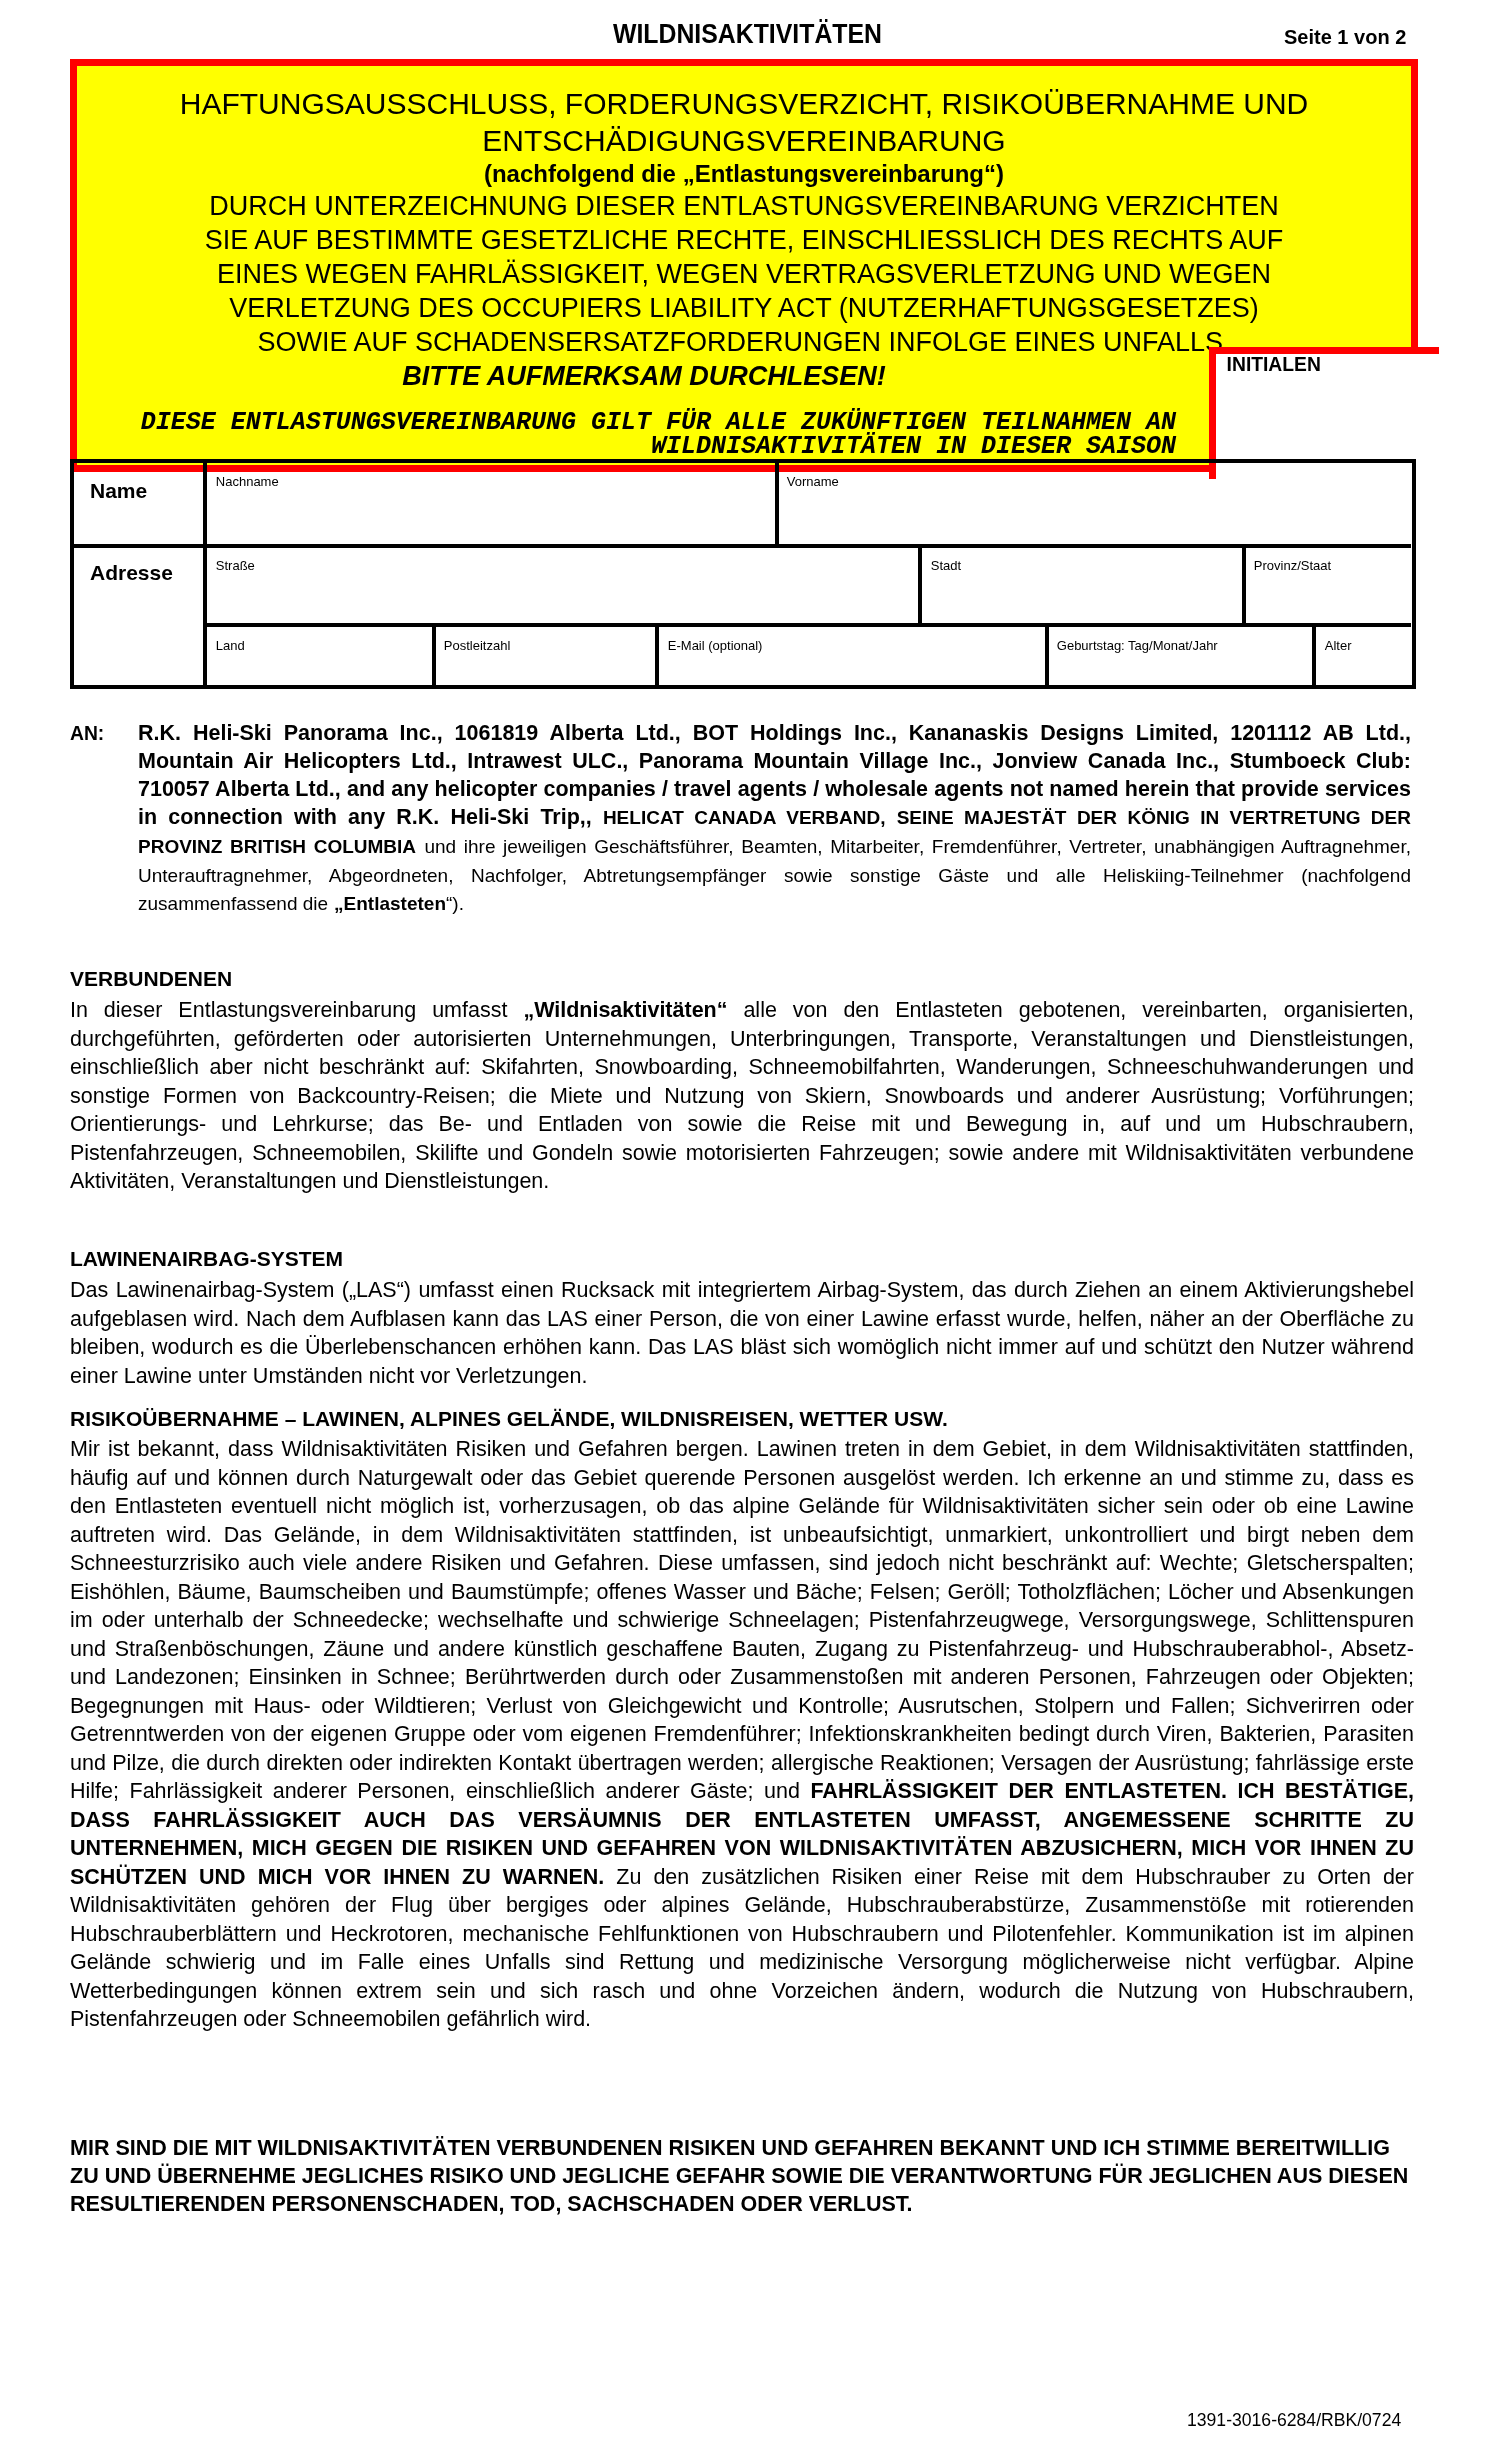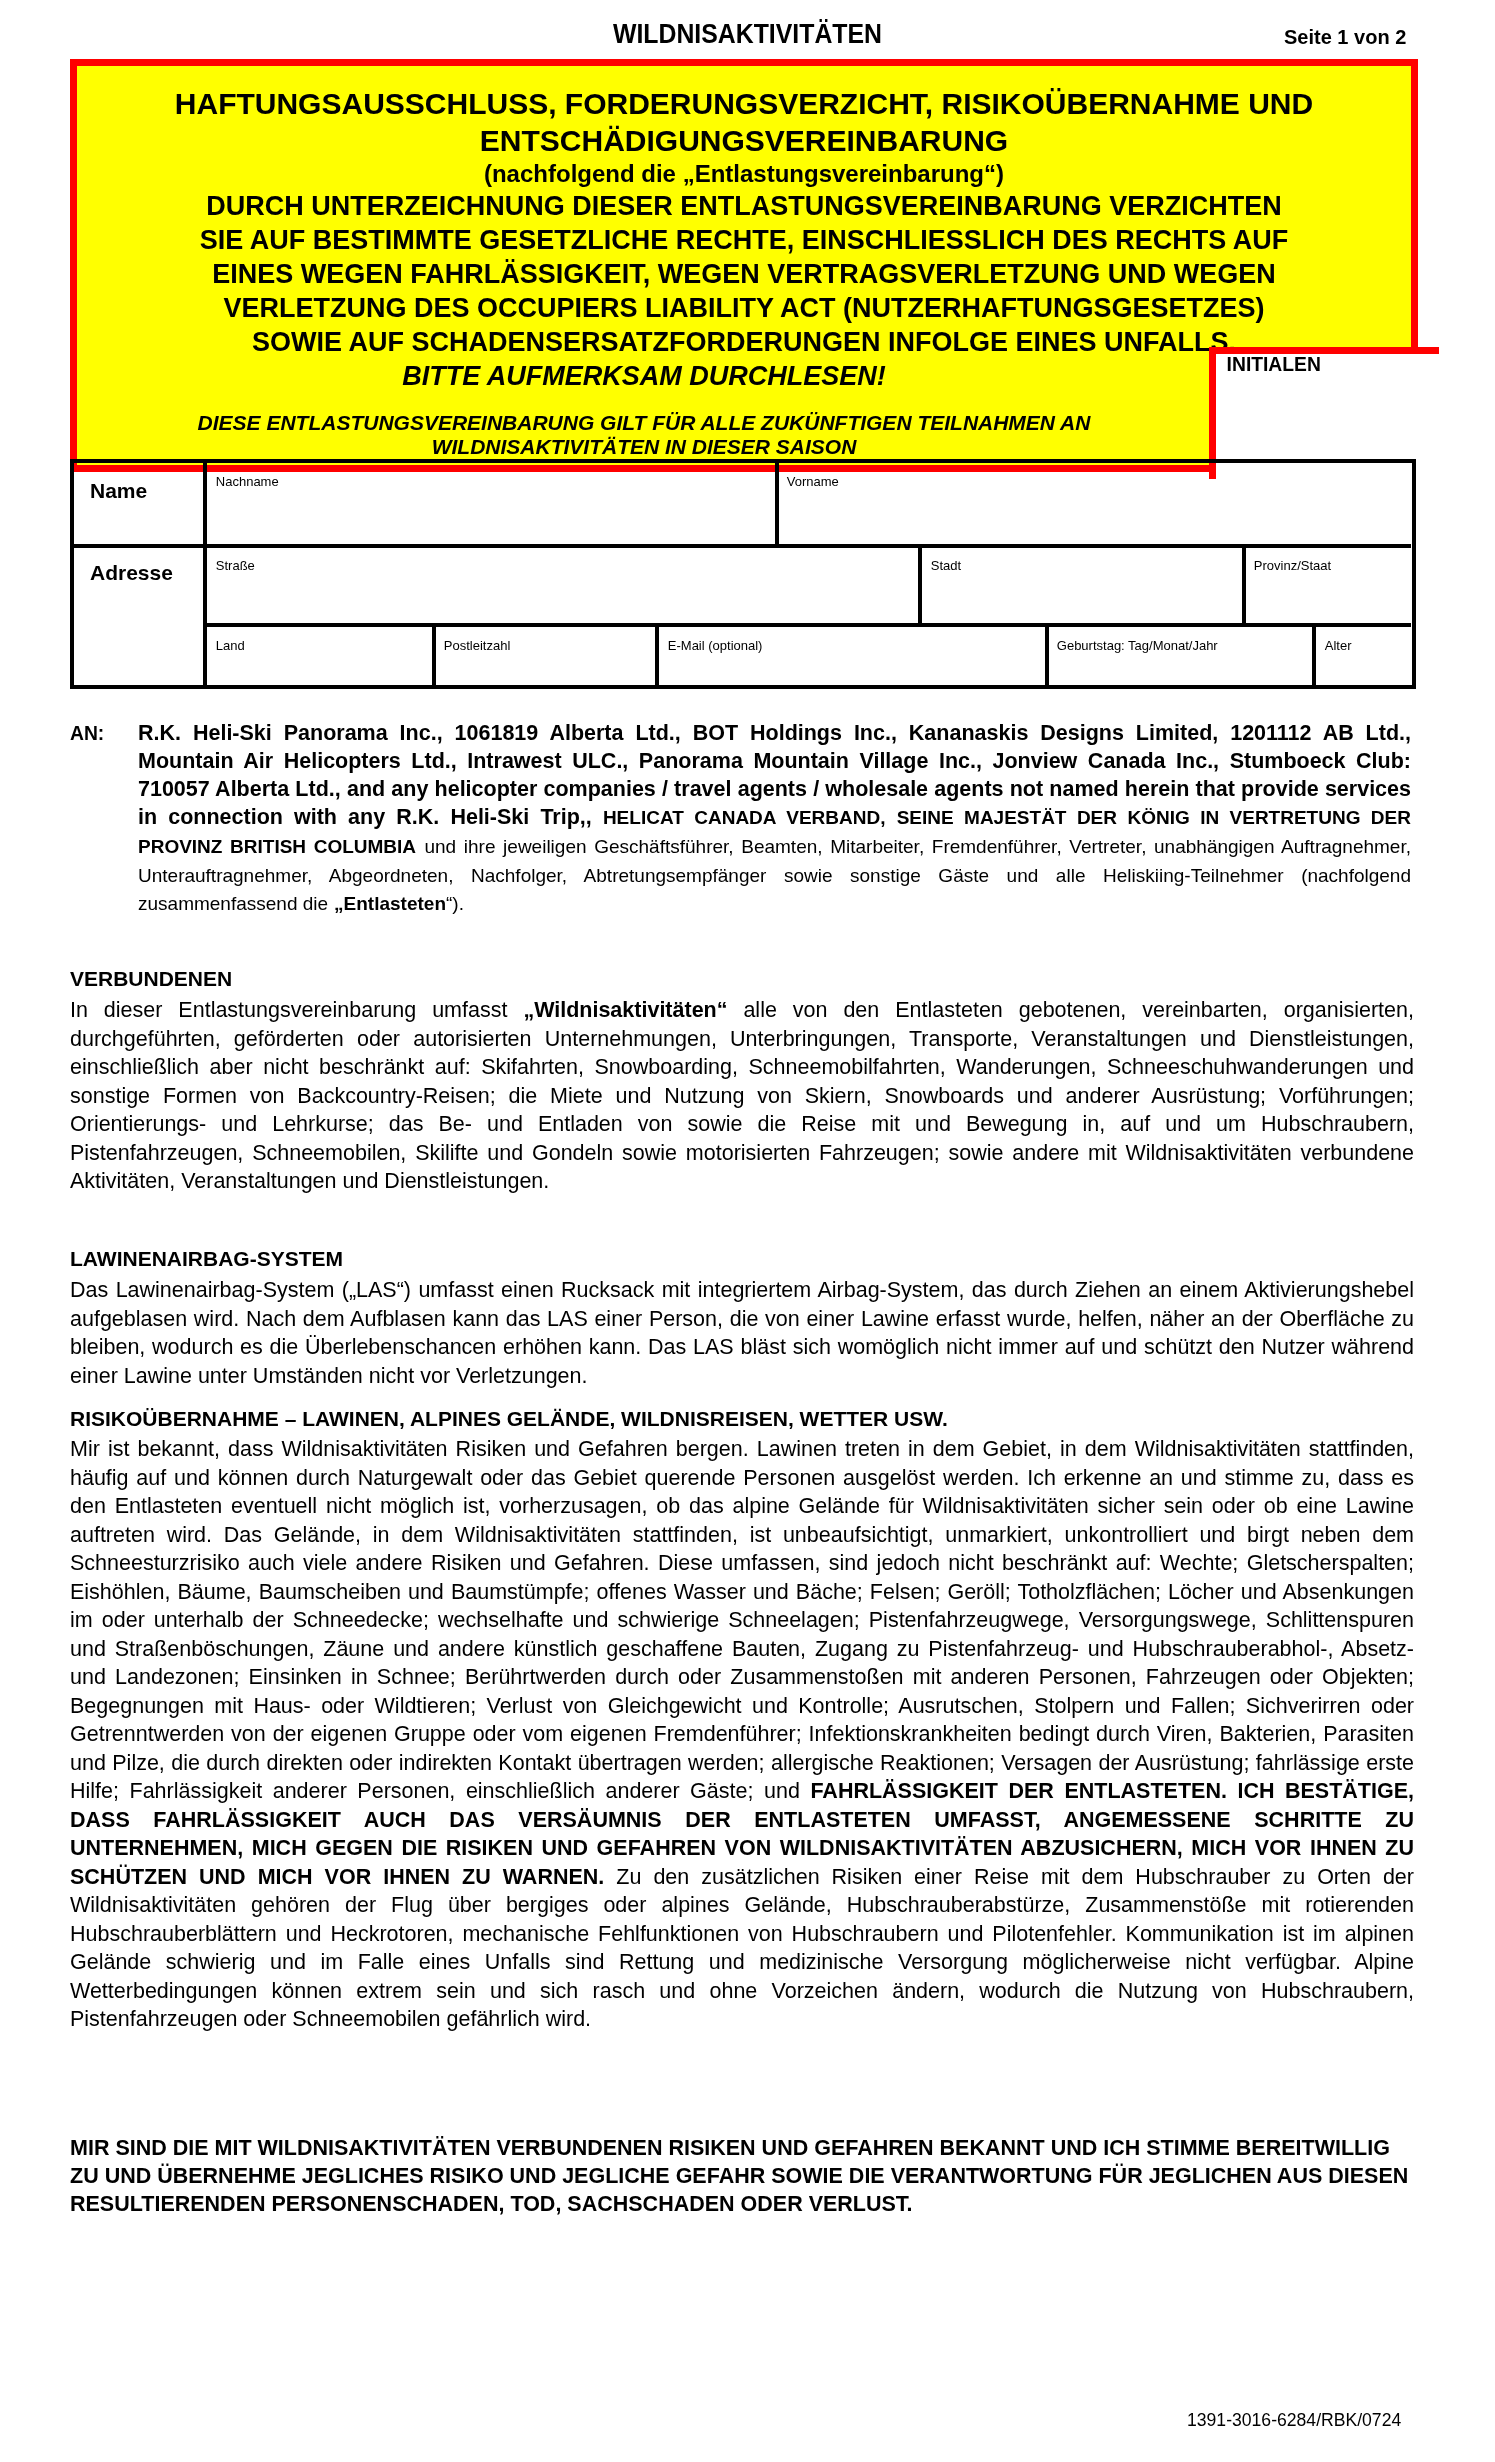--- a/index.html
+++ b/index.html
@@ -4,26 +4,26 @@
 <style>
   html, body { margin:0; padding:0; background:#ffffff; }
   body { width:1495px; height:2462px; position:relative; overflow:hidden;
          font-family:"Liberation Sans", sans-serif; color:#000; }
   .abs { position:absolute; }
   .doc-title { left:0; width:1495px; top:19.3px; text-align:center; font-weight:bold; font-size:27px; letter-spacing:0px; transform:scaleX(0.92); }
   .page-label { left:1284px; top:26px; font-weight:bold; font-size:20px; }
 
   .warn-box { left:70px; top:59px; width:1348px; height:413px; box-sizing:border-box;
               border:7px solid #ff0000; background:#ffff00; }
-  .warn-head { position:absolute; left:0; width:1334px; text-align:center; font-weight:bold; }
+  .warn-head { position:absolute; left:0; width:1334px; text-align:center; font-weight:normal; }
   .wh1 { top:19.3px; font-size:30px; line-height:37px; }
   .wh2 { top:94px; font-size:24px; font-weight:bold; }
   .wh3 { top:123px; font-size:27px; line-height:34px; }
   .read-carefully { position:absolute; left:0; width:1134px; top:295px; text-align:center; font-weight:bold; font-style:italic; font-size:27px; }
-  .applies { position:absolute; left:35px; width:1064px; top:345px; text-align:center; font-weight:bold; font-style:italic; font-size:21px; line-height:24px; }
+  .applies { position:absolute; left:35px; width:1064px; top:345px; text-align:right; font-weight:bold; font-style:italic; font-size:25px; line-height:24px;font-family:Liberation Mono, monospace; }
   .initials-box { position:absolute; left:1132px; top:281px; width:230px; height:132px; box-sizing:border-box;
                   border:7px solid #ff0000; border-right:none; border-bottom:none; background:#fff; }
   .initials-label { position:absolute; left:10.6px; top:0px; font-weight:bold; font-size:19.3px; }
 
   .form { left:70px; top:446px; width:1346px; height:230px; box-sizing:border-box; border:4.4px solid #000;margin-top:13px; }
   .cell { position:absolute; box-sizing:border-box; }
   .cell-label { font-size:13px; position:absolute; left:8.8px; top:10.6px; }
   .row-label { font-weight:bold; font-size:21px; position:absolute; left:16px; }
   .vline { position:absolute; background:#000; width:3.5px; }
   .hline { position:absolute; background:#000; height:3.5px; }

